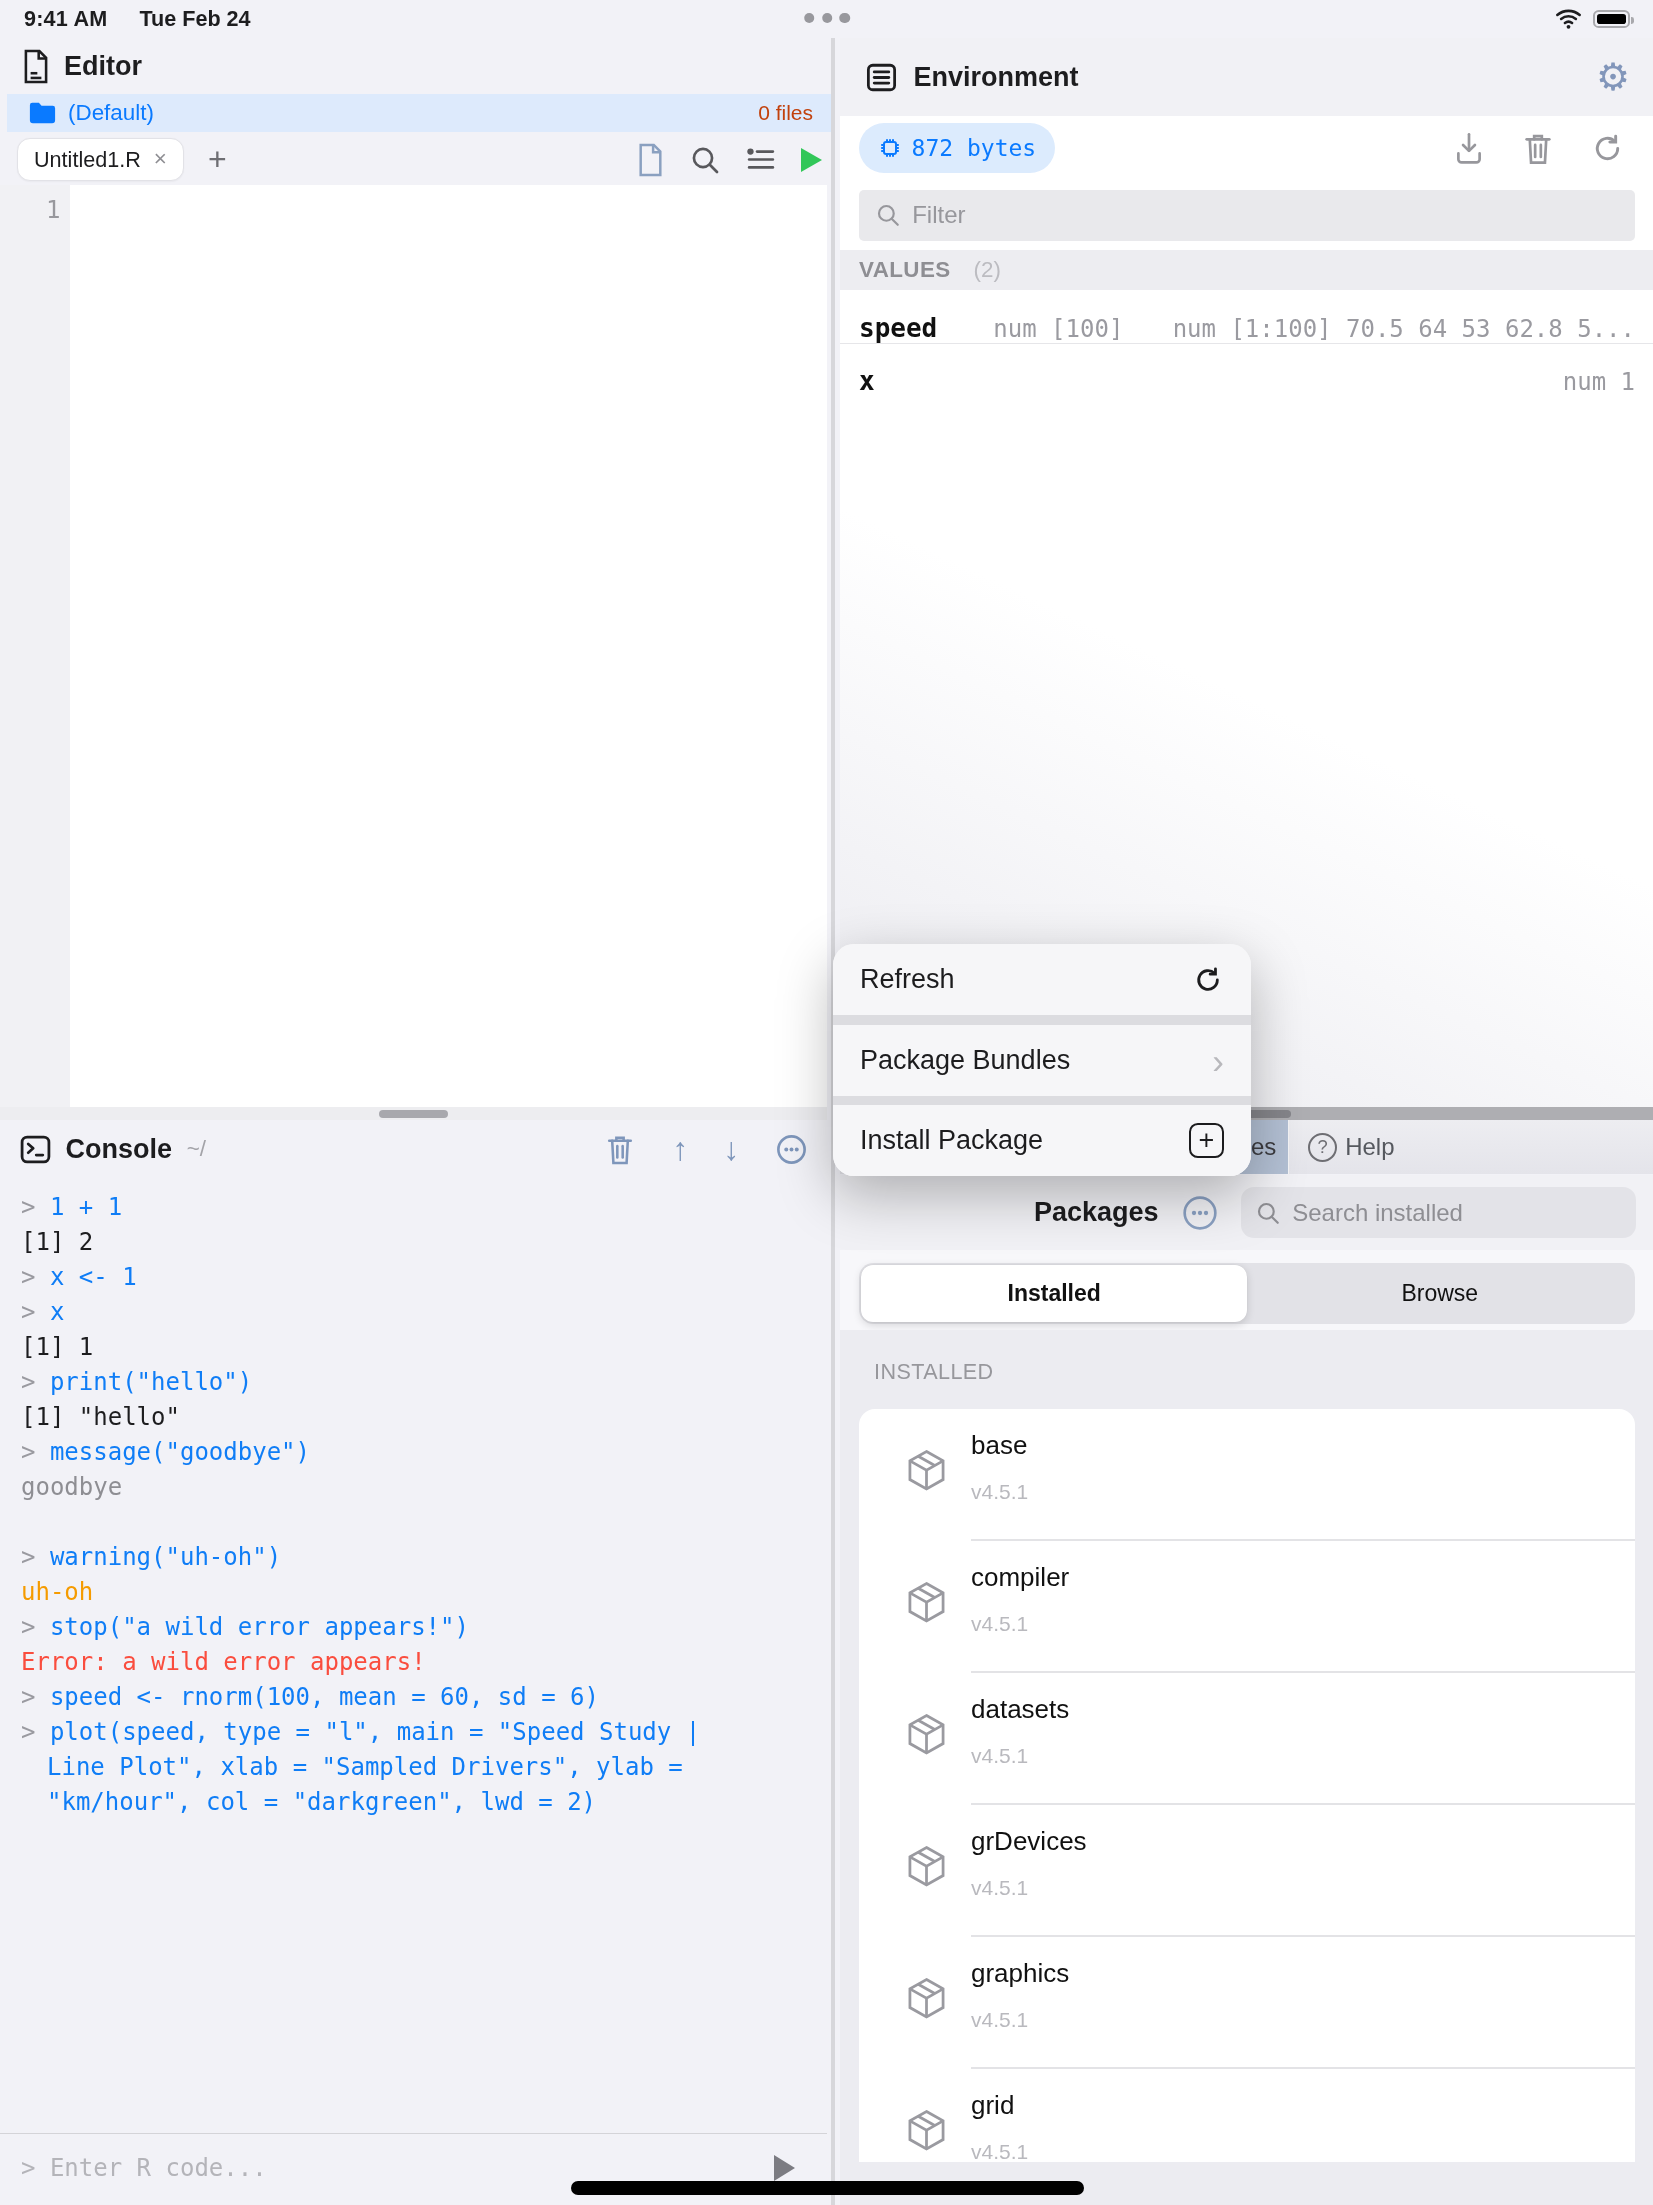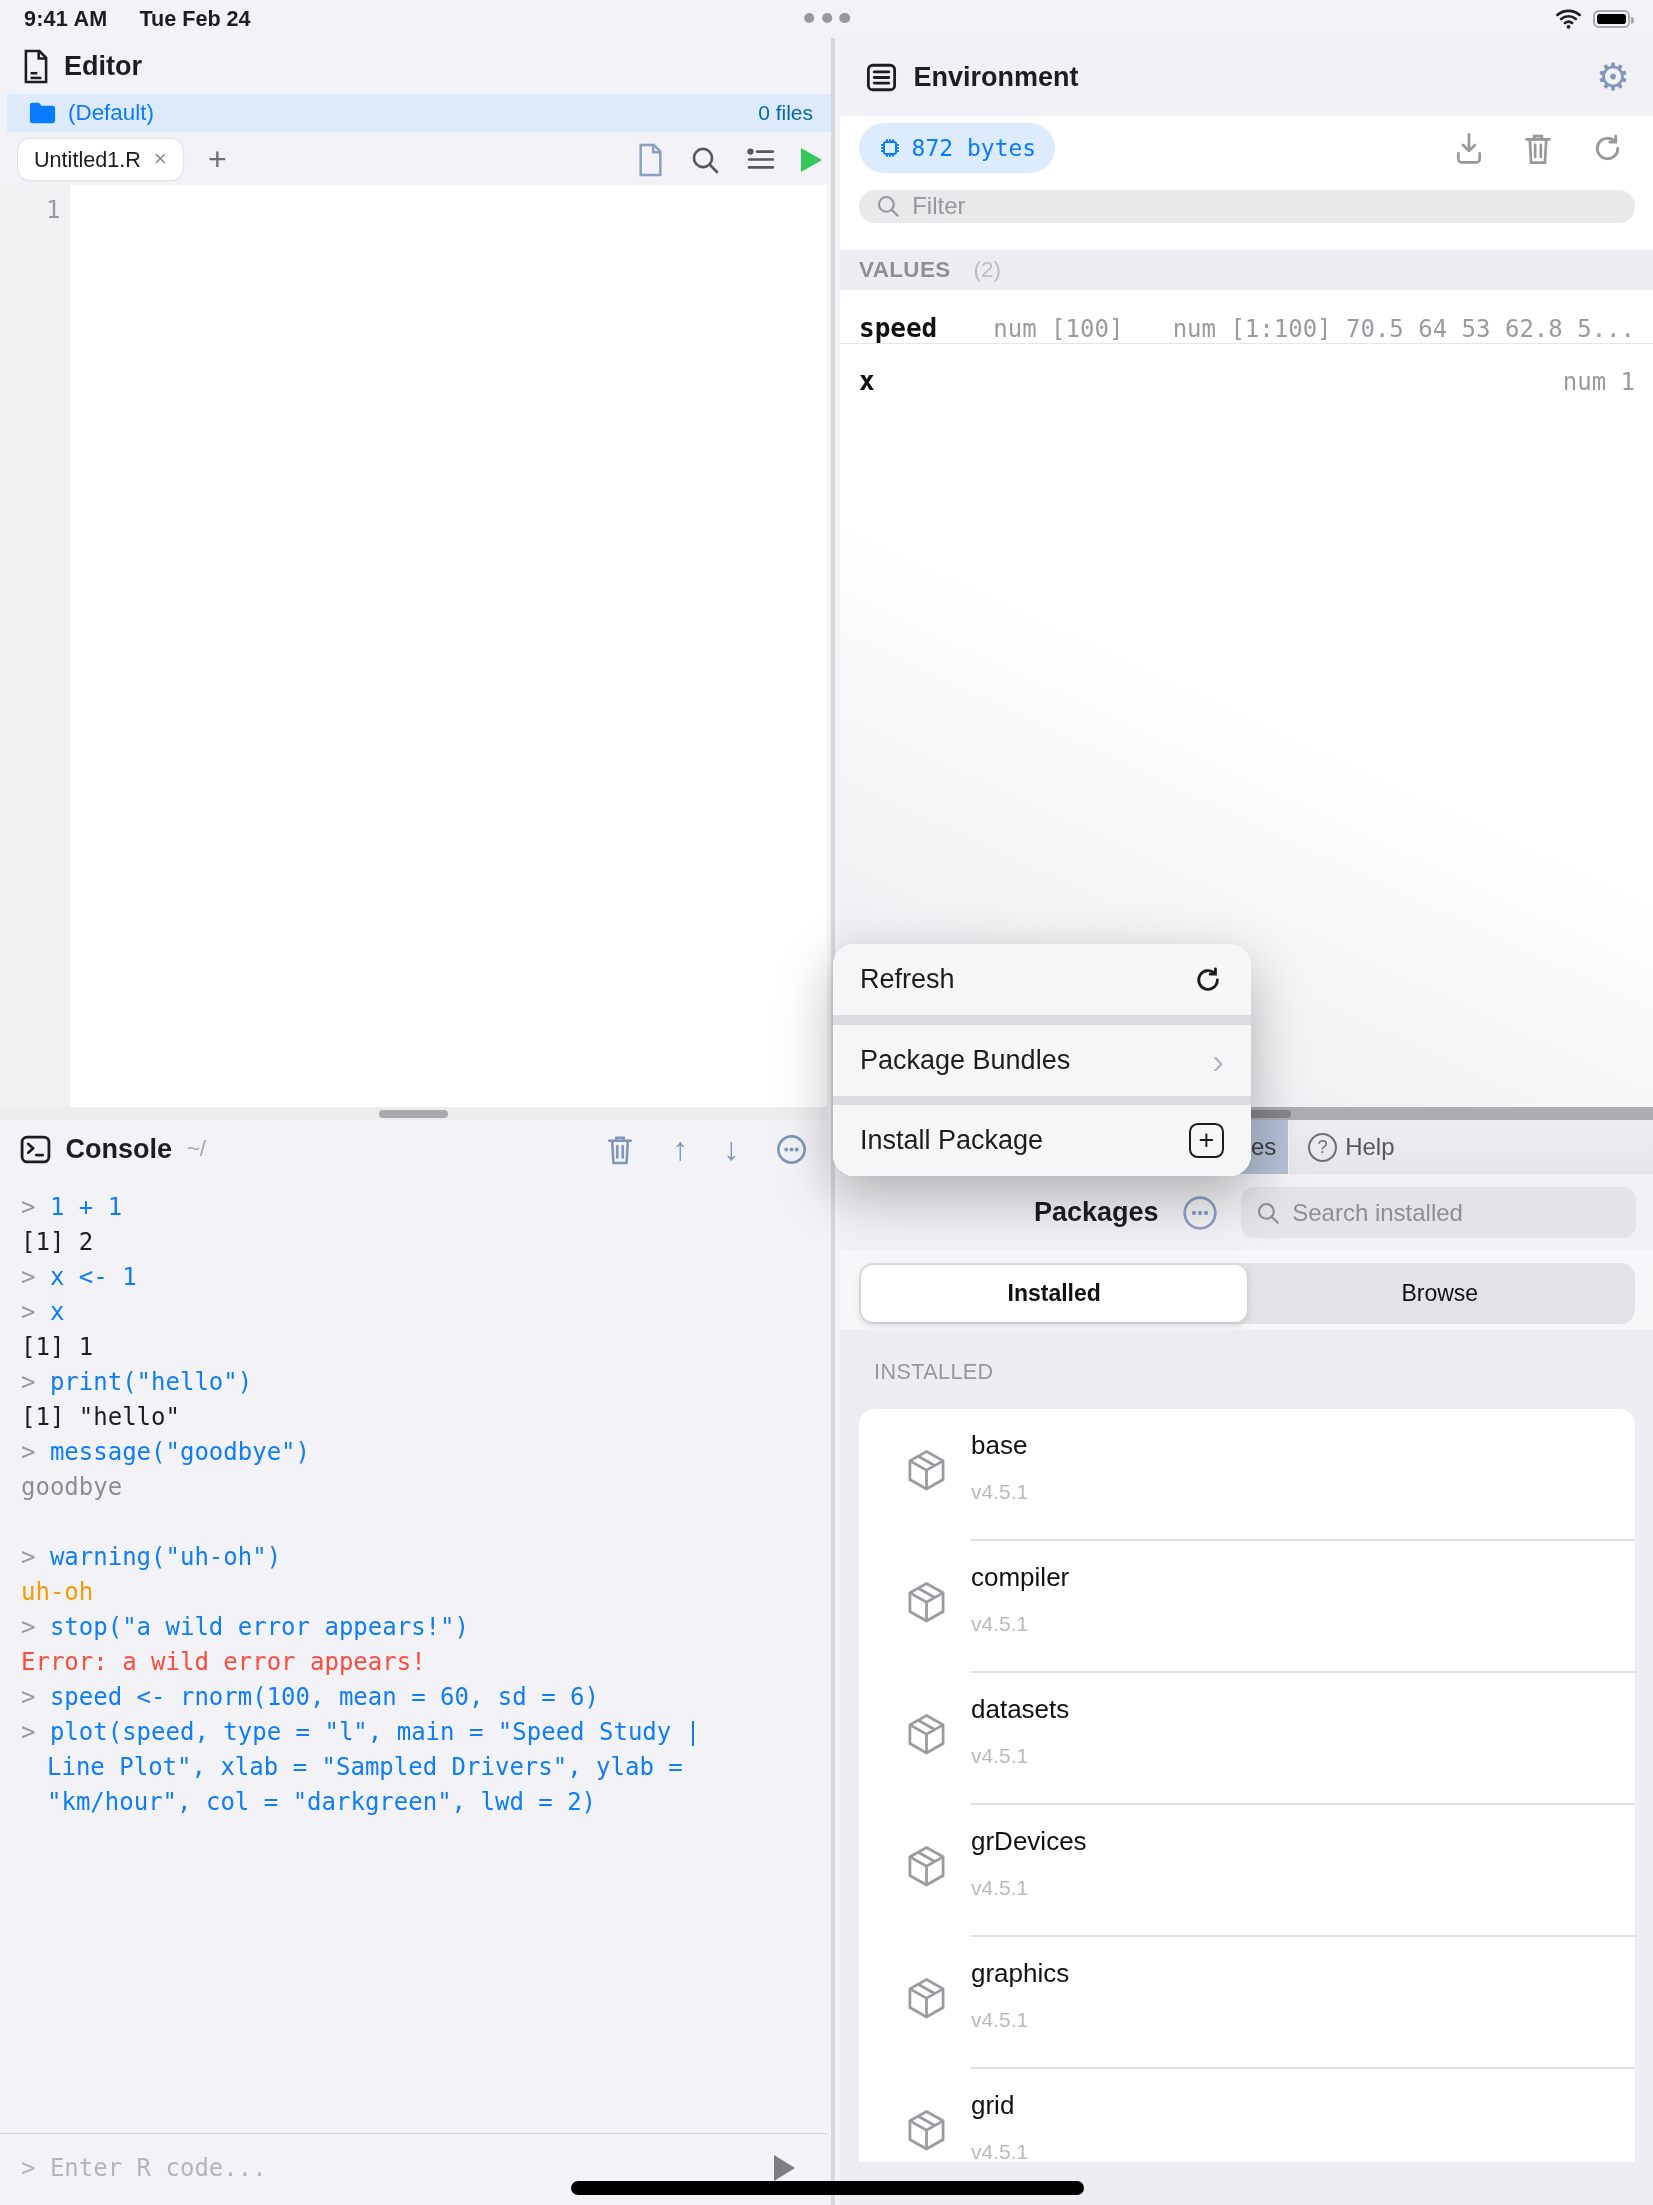--- a/index.html
+++ b/index.html
@@ -28,21 +28,21 @@
   .left-pane{left:0;top:38px;width:827px;height:2167px}
   .divider-v{left:827px;top:38px;width:13px;height:2167px}
   .divider-v i{position:absolute;left:4px;top:0;width:4px;height:100%;background:#d7d7db;display:block}
   .right-pane{left:840px;top:0;width:814px;height:2205px}
 
   
   .editor-header{left:0;top:0;width:100%;height:56px;display:flex;align-items:center;padding:0 21px;gap:13px}
   .pane-title{font-size:27px;font-weight:700}
   .default-row{left:7px;top:56px;width:100%;height:38px;background:#ddeafc;display:flex;align-items:center;padding:0 21px;gap:11px}
   .default-label{color:var(--accent);font-size:22.4px}
-  .files-count{margin-left:auto;color:#0369a1;font-size:21px}
+  .files-count{margin-left:auto;color:#c2410c;font-size:21px}
   .tab-row{left:9px;top:95px;width:100%;height:53px;display:flex;align-items:center;padding:0 14.4px 0 8px}
   .file-tab{height:43px;background:#fff;border:1.6px solid #e2e2e7;border-radius:13px;display:flex;align-items:center;padding:0 16px;gap:13px;box-shadow:0 0.8px 1.6px rgba(0,0,0,.04)}
   .file-tab-label{font-size:21.6px}
   .tab-close{color:#8e8e93;font-size:22.4px;line-height:1}
   .tab-add{font-size:32px;color:#6e6e73;margin-left:24px;font-weight:300}
   .tab-actions{margin-left:auto;display:flex;align-items:center;gap:24px}
   .editor-area{left:0;top:147px;width:100%;height:922px;background:#fff;overflow:hidden}
   .gutter{position:absolute;left:0;top:0;width:70px;height:100%;background:#f1f1f4}
   .line-number{position:absolute;top:11.2px;right:9.6px;font-family:var(--mono);font-size:24px;color:#98989d}
   .play-green{width:0;height:0;border-left:21px solid var(--green);border-top:12px solid transparent;border-bottom:12px solid transparent}
@@ -71,21 +71,21 @@
   .console-placeholder{font-family:var(--mono);font-size:24px;color:#b4b4b9}
   .play-dark{margin-left:auto;width:0;height:0;border-left:21px solid #7c7c82;border-top:13px solid transparent;border-bottom:13px solid transparent}
 
   
   .env-header{left:0;top:38px;width:100%;height:78px;background:#f1f1f5;display:flex;align-items:center;padding:0 24px;gap:14.4px}
   .gear{margin-left:auto;font-size:38px;color:#8296ba;line-height:1}
   .env-toolbar{left:0;top:116px;width:100%;height:64px;background:#fff;display:flex;align-items:center;padding:0 29px 0 19px}
   .mem-chip{display:flex;align-items:center;gap:9.6px;background:#dcebfd;color:var(--accent);border-radius:26px;height:50px;padding:0 19px;font-family:var(--mono);font-size:23px}
   .env-tools{margin-left:auto;display:flex;align-items:center;gap:35px;color:#97979c}
   .env-filter{left:0;top:180px;width:100%;height:70px;background:#fff;padding:9.6px 19px 0}
-  .filter-field{height:33px;background:#e9e9ec;border-radius:16px;display:flex;align-items:center;padding:0 16px;gap:11.2px;color:#97979c}
+  .filter-field{height:51px;background:#e9e9ec;border-radius:5px;display:flex;align-items:center;padding:0 16px;gap:11.2px;color:#97979c}
   .filter-field span{font-size:24px;color:#97979c}
   .values-strip{left:0;top:250px;width:100%;height:40px;background:#ededf1;display:flex;align-items:center;padding:0 19px;gap:23px}
   .values-title{font-size:22.4px;font-weight:700;color:#8e8e93;letter-spacing:0.4px}
   .values-count{font-size:22.4px;color:#bcbcc1}
   .env-rows{left:0;top:290px;width:100%;height:106px;background:#fff}
   .env-row{height:53px;display:flex;align-items:flex-end;padding:0 19px;font-family:var(--mono)}
   .env-row + .env-row{border-top:1.2px solid #e6e6e9}
   .env-name{font-size:26px;font-weight:700;color:#111}
   .env-type{font-size:24px;color:#9a9aa0;margin-left:56px}
   .env-preview{font-size:24px;color:#9a9aa0;margin-left:auto;white-space:nowrap}

